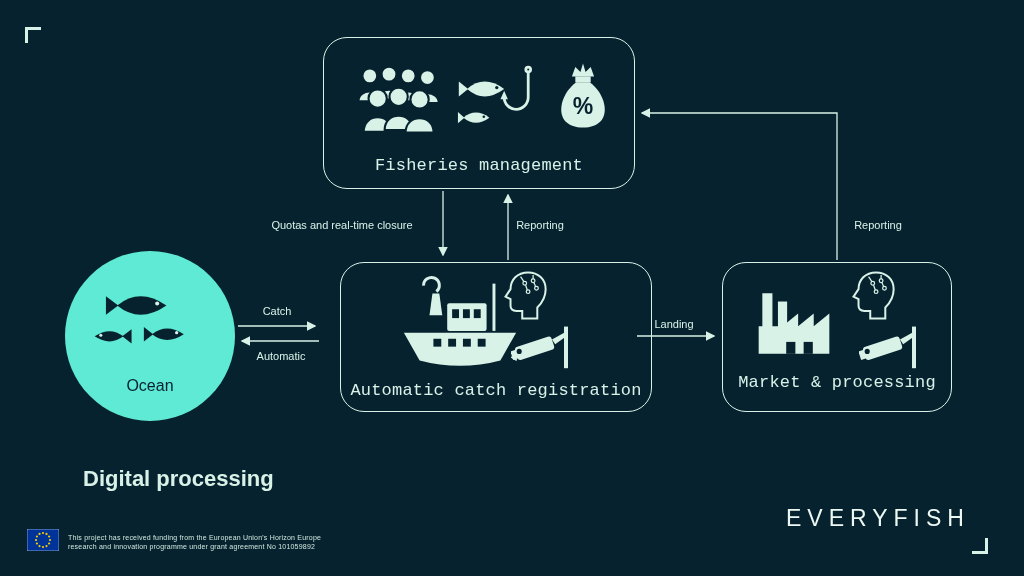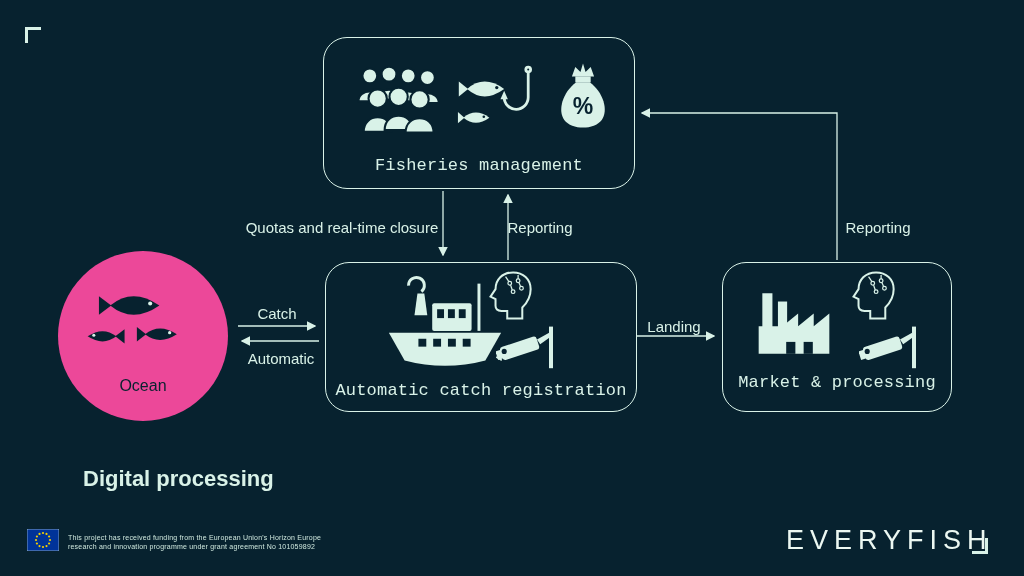--- a/index.html
+++ b/index.html
@@ -11,41 +11,41 @@
   
   .node {
     position:absolute; box-sizing:border-box;
     border:1.3px solid #d9f2e8; border-radius:24px; background:transparent;
   }
   .node-label {
     position:absolute; left:0; right:0; text-align:center;
     font-size:17px; color:#d9f2e8; letter-spacing:.2px;font-family:Liberation Mono, monospace;
   }
   .ocean-circle {
-    position:absolute; left:58px; top:251px; width:170px; height:170px;
-    border-radius:50%; background:#ec4899;
+    position:absolute; left:65px; top:251px; width:170px; height:170px;
+    border-radius:50%; background:#5eead4;
   }
   .ocean-label {
     position:absolute; left:0; right:0; bottom:26px; text-align:center;
     font-size:16px; color:#07222f;
   }
   
   .edge-label {
     position:absolute; transform:translateX(-50%);
-    font-size:15px; color:#d9f2e8; white-space:nowrap;
+    font-size:11px; color:#d9f2e8; white-space:nowrap;
   }
   
   .corner-tl { position:absolute; left:25px; top:27px; width:13px; height:13px;
     border-left:3px solid #d9f2e8; border-top:3px solid #d9f2e8; }
   .corner-br { position:absolute; left:972px; top:538px; width:13px; height:13px;
     border-right:3px solid #d9f2e8; border-bottom:3px solid #d9f2e8; }
   
   .heading { position:absolute; left:83px; top:466px; font-size:22px; font-weight:700; color:#d9f2e8; }
   .brand {
-    position:absolute; left:786px; top:525px; font-size:27px; font-weight:500;
+    position:absolute; left:786px; top:505px; font-size:23px; font-weight:500;
     letter-spacing:6px; color:#ecf8f2;
   }
   .funding {
     position:absolute; left:68px; top:533px; font-size:7px; line-height:9px;
     color:#cfe8de; letter-spacing:.2px;
   }
   .eu-flag { position:absolute; left:27px; top:529px; width:32px; height:22px; }
   svg { display:block; }
   #arrow-layer { position:absolute; left:0; top:0; }
 </style>
@@ -133,21 +133,21 @@
       <polygon points="33,52 42,45 42,59"></polygon>
       <circle cx="12" cy="51" r="1.5" fill="#d9f2e8"></circle>
       <path d="M62,50 Q76,39 93,50 Q76,61 62,50 Z"></path>
       <polygon points="63,50 54,43 54,57"></polygon>
       <circle cx="86" cy="48.5" r="1.6" fill="#d9f2e8"></circle>
     </g>
   </svg>
   <div class="ocean-label">Ocean</div>
 </div>
 
-<div class="node" style="left:325px; top:262px; width:312px; height:150px;">
+<div class="node" style="left:340px; top:262px; width:312px; height:150px;">
 
   <svg class="abs" style="left:55px; top:6px;" width="128" height="110" viewBox="0 0 130 110">
     <path d="M28,16 a8,8 0 1 1 13,6" stroke="#d9f2e8" stroke-width="3" fill="none"></path>
     <g fill="#d9f2e8">
       <polygon points="34,46 47,46 44,24 37,24"></polygon>
       <rect x="52" y="34" width="40" height="28" rx="2"></rect>
       <rect x="98" y="14" width="3" height="48"></rect>
       <path d="M8,64 L122,64 L106,92 Q65,103 24,92 Z"></path>
     </g>
     <g fill="#07222f">

